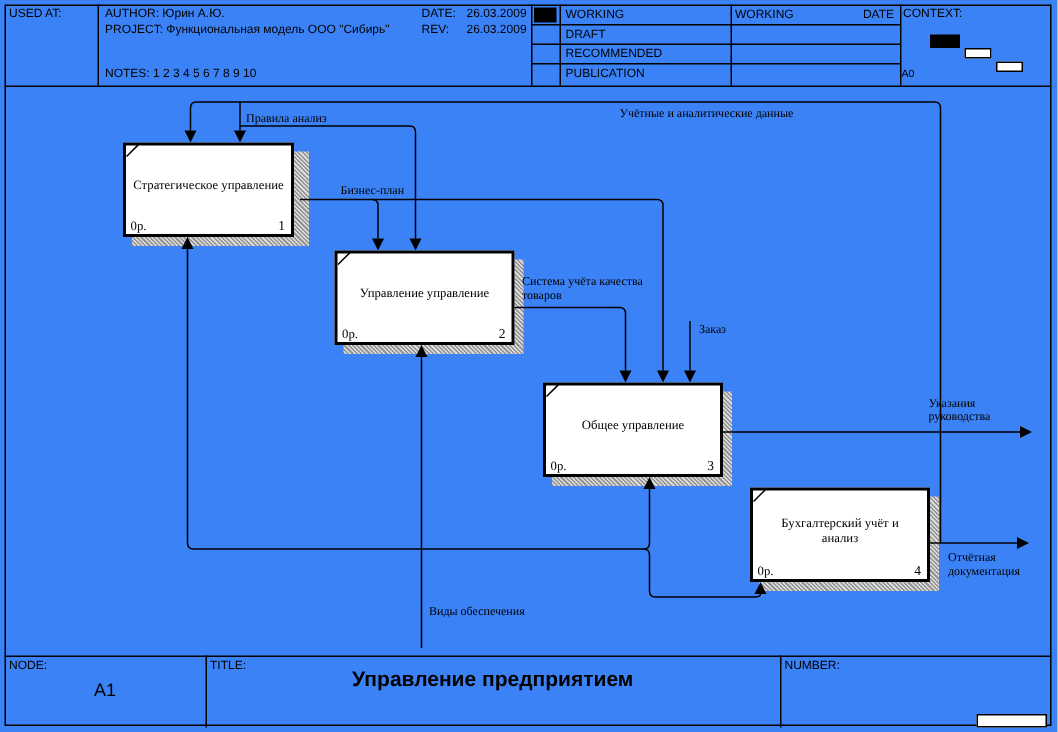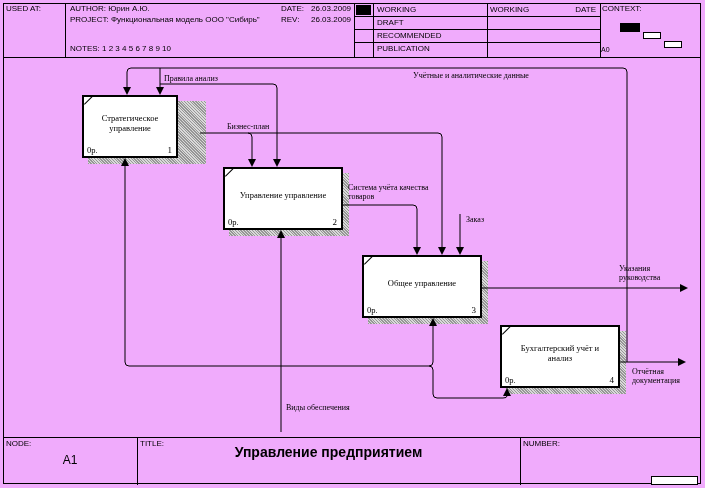--- a/index.html
+++ b/index.html
@@ -1,16 +1,16 @@
 <!DOCTYPE html>
 <html><head>
 <meta charset="utf-8">
 <style>
   html,body{margin:0;padding:0;background:#f0f0f0;}
-  .page{position:relative;width:705px;height:488px;background:#f0abfc;
+  .page{position:relative;width:705px;height:488px;background:#3b82f6;
         font-family:"Liberation Sans",sans-serif;color:#000;overflow:hidden;}
   .outer{position:absolute;left:3px;top:3px;width:698px;height:481px;
          border:1px solid #000;box-sizing:border-box;}
   .hl{position:absolute;height:1px;background:#000;}
   .vl{position:absolute;width:1px;background:#000;}
   .lab{position:absolute;font-size:8px;line-height:10px;white-space:nowrap;}
   .lab .k{display:inline-block;}
   .kw{display:inline-block;width:30px;}
   .wrap{white-space:normal;}
   
@@ -113,21 +113,21 @@
     <path d="M281 432 V238"></path>
     <polygon points="277,238 285,238 281,230"></polygon>
     <path d="M125 166 V362 Q125 366 129 366 H429"></path>
     <polygon points="121,166 129,166 125,158"></polygon>
     <path d="M429 366 Q433 366 433 362 V326"></path>
     <polygon points="429,326 437,326 433,318"></polygon>
     <path d="M429 366 Q433 366 433 370 V394 Q433 398 437 398 H503 Q507 398 507 396"></path>
     <polygon points="503,396 511,396 507,388"></polygon>
   </svg>
 
-  <div class="abox" style="left:82px;top:95px;width:96px;height:63px">
+  <div class="abox" style="left:82px;top:95px;width:114px;height:63px">
     <div class="tick"></div>
     <div class="title">Стратегическое управление</div>
     <div class="cost">0р.</div>
     <div class="num">1</div>
   </div>
   <div class="abox" style="left:223px;top:167px;width:120px;height:63px">
     <div class="tick"></div>
     <div class="title">Управление управление</div>
     <div class="cost">0р.</div>
     <div class="num">2</div>

